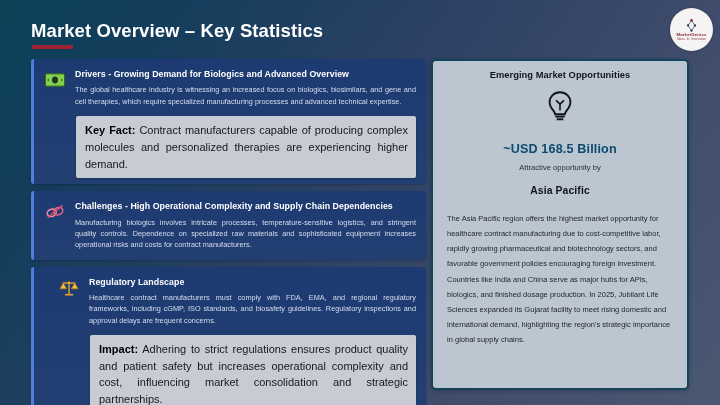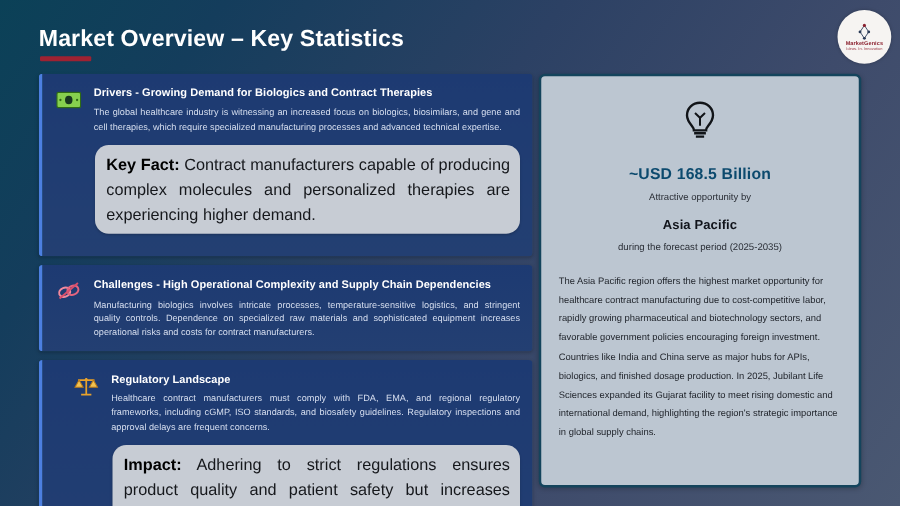--- a/index.html
+++ b/index.html
@@ -54,25 +54,25 @@
   .card-body { flex:1 1 auto; min-width:0; }
   .card-title {
     font-size:8.8px; font-weight:bold; color:#ffffff;
     line-height:1.42; margin-bottom:4px; letter-spacing:.05px;
   }
   .card-text {
     font-size:7.3px; color:#d7dff0; line-height:1.55;
     text-align:justify; letter-spacing:.02px;
   }
   .callout {
-    margin:9px 0 12px 32px;
+    margin:9px 0 0 32px;
     background:#c7ccd4;
-    border-radius:11px;
+    border-radius:2px;
     padding:6px 8px 6px 9px;
-    font-size:13px; line-height:1.52; color:#16181c;
+    font-size:11px; line-height:1.52; color:#16181c;
     text-align:justify;
     box-shadow:0 1px 2px rgba(0,0,0,.2);
   }
   .callout b { font-weight:bold; color:#000; }
 
   .card--drivers { padding-bottom:6px; }
   .card--regulatory { padding-bottom:6px;padding-left:24px; }
 
   
   .right-panel {
@@ -126,21 +126,21 @@
     <div class="card-row">
       <div class="card-icon">
         <svg width="20" height="14" viewBox="0 0 24 16">
           <rect x="0.6" y="0.6" width="22.8" height="14.8" rx="1.6" fill="#86d04e" stroke="#2e6b14" stroke-width="1.2"></rect>
           <ellipse cx="12" cy="8" rx="3.6" ry="4.1" fill="#18371f"></ellipse>
           <circle cx="4" cy="8" r="1.1" fill="#2e6b14"></circle>
           <circle cx="20" cy="8" r="1.1" fill="#2e6b14"></circle>
         </svg>
       </div>
       <div class="card-body">
-        <div class="card-title">Drivers - Growing Demand for Biologics and Contract Therapies</div>
+        <div class="card-title">Drivers - Growing Demand for Biologics and Advanced Overview</div>
         <div class="card-text">The global healthcare industry is witnessing an increased focus on biologics, biosimilars, and gene and cell therapies, which require specialized manufacturing processes and advanced technical expertise.</div>
       </div>
     </div>
     <div class="callout">
       <b>Key Fact:</b>
       <span>Contract manufacturers capable of producing complex molecules and personalized therapies are experiencing higher demand.</span>
     </div>
   </div>
 
   <div class="info-card">
@@ -178,27 +178,27 @@
     </div>
     <div class="callout">
       <b>Impact:</b>
       <span>Adhering to strict regulations ensures product quality and patient safety but increases operational complexity and cost, influencing market consolidation and strategic partnerships.</span>
     </div>
   </div>
 
 </div>
 
 <div class="right-panel">
+  <div class="rp-title">Emerging Market Opportunities</div>
 
   <svg class="rp-bulb" viewBox="0 0 28 32">
     <path d="M14 2.2 C8.1 2.2 3.6 6.7 3.6 12.2 C3.6 15.9 5.6 18.4 7.4 20.6 C8.5 21.9 9.1 23 9.1 24.3 L18.9 24.3 C18.9 23 19.5 21.9 20.6 20.6 C22.4 18.4 24.4 15.9 24.4 12.2 C24.4 6.7 19.9 2.2 14 2.2 Z" fill="none" stroke="#111418" stroke-width="1.9"></path>
     <line x1="9.3" y1="26.6" x2="18.7" y2="26.6" stroke="#111418" stroke-width="1.9"></line>
     <line x1="10.7" y1="29.3" x2="17.3" y2="29.3" stroke="#111418" stroke-width="1.9"></line>
     <path d="M10 10.4 L14 14.2 L18 10.4" fill="none" stroke="#111418" stroke-width="1.6"></path>
     <line x1="14" y1="14.2" x2="14" y2="20.6" stroke="#111418" stroke-width="1.6"></line>
   </svg>
 
   <div class="rp-value">~USD 168.5 Billion</div>
   <div class="rp-sub">Attractive opportunity  by</div>
   <div class="rp-region">Asia Pacific</div>
-  <div class="rp-period">during the forecast period (2025-2035)</div>
   <div class="rp-para">The Asia Pacific region offers the highest market opportunity  for healthcare contract manufacturing due to cost-competitive labor, rapidly growing pharmaceutical and biotechnology sectors, and favorable government  policies encouraging foreign investment.  Countries like India and China serve as major hubs for APIs, biologics, and finished dosage production.  In 2025, Jubilant Life Sciences expanded its Gujarat facility to meet rising domestic and international demand, highlighting the region's strategic importance  in global supply chains.</div>
 </div>
 
 </body></html>

